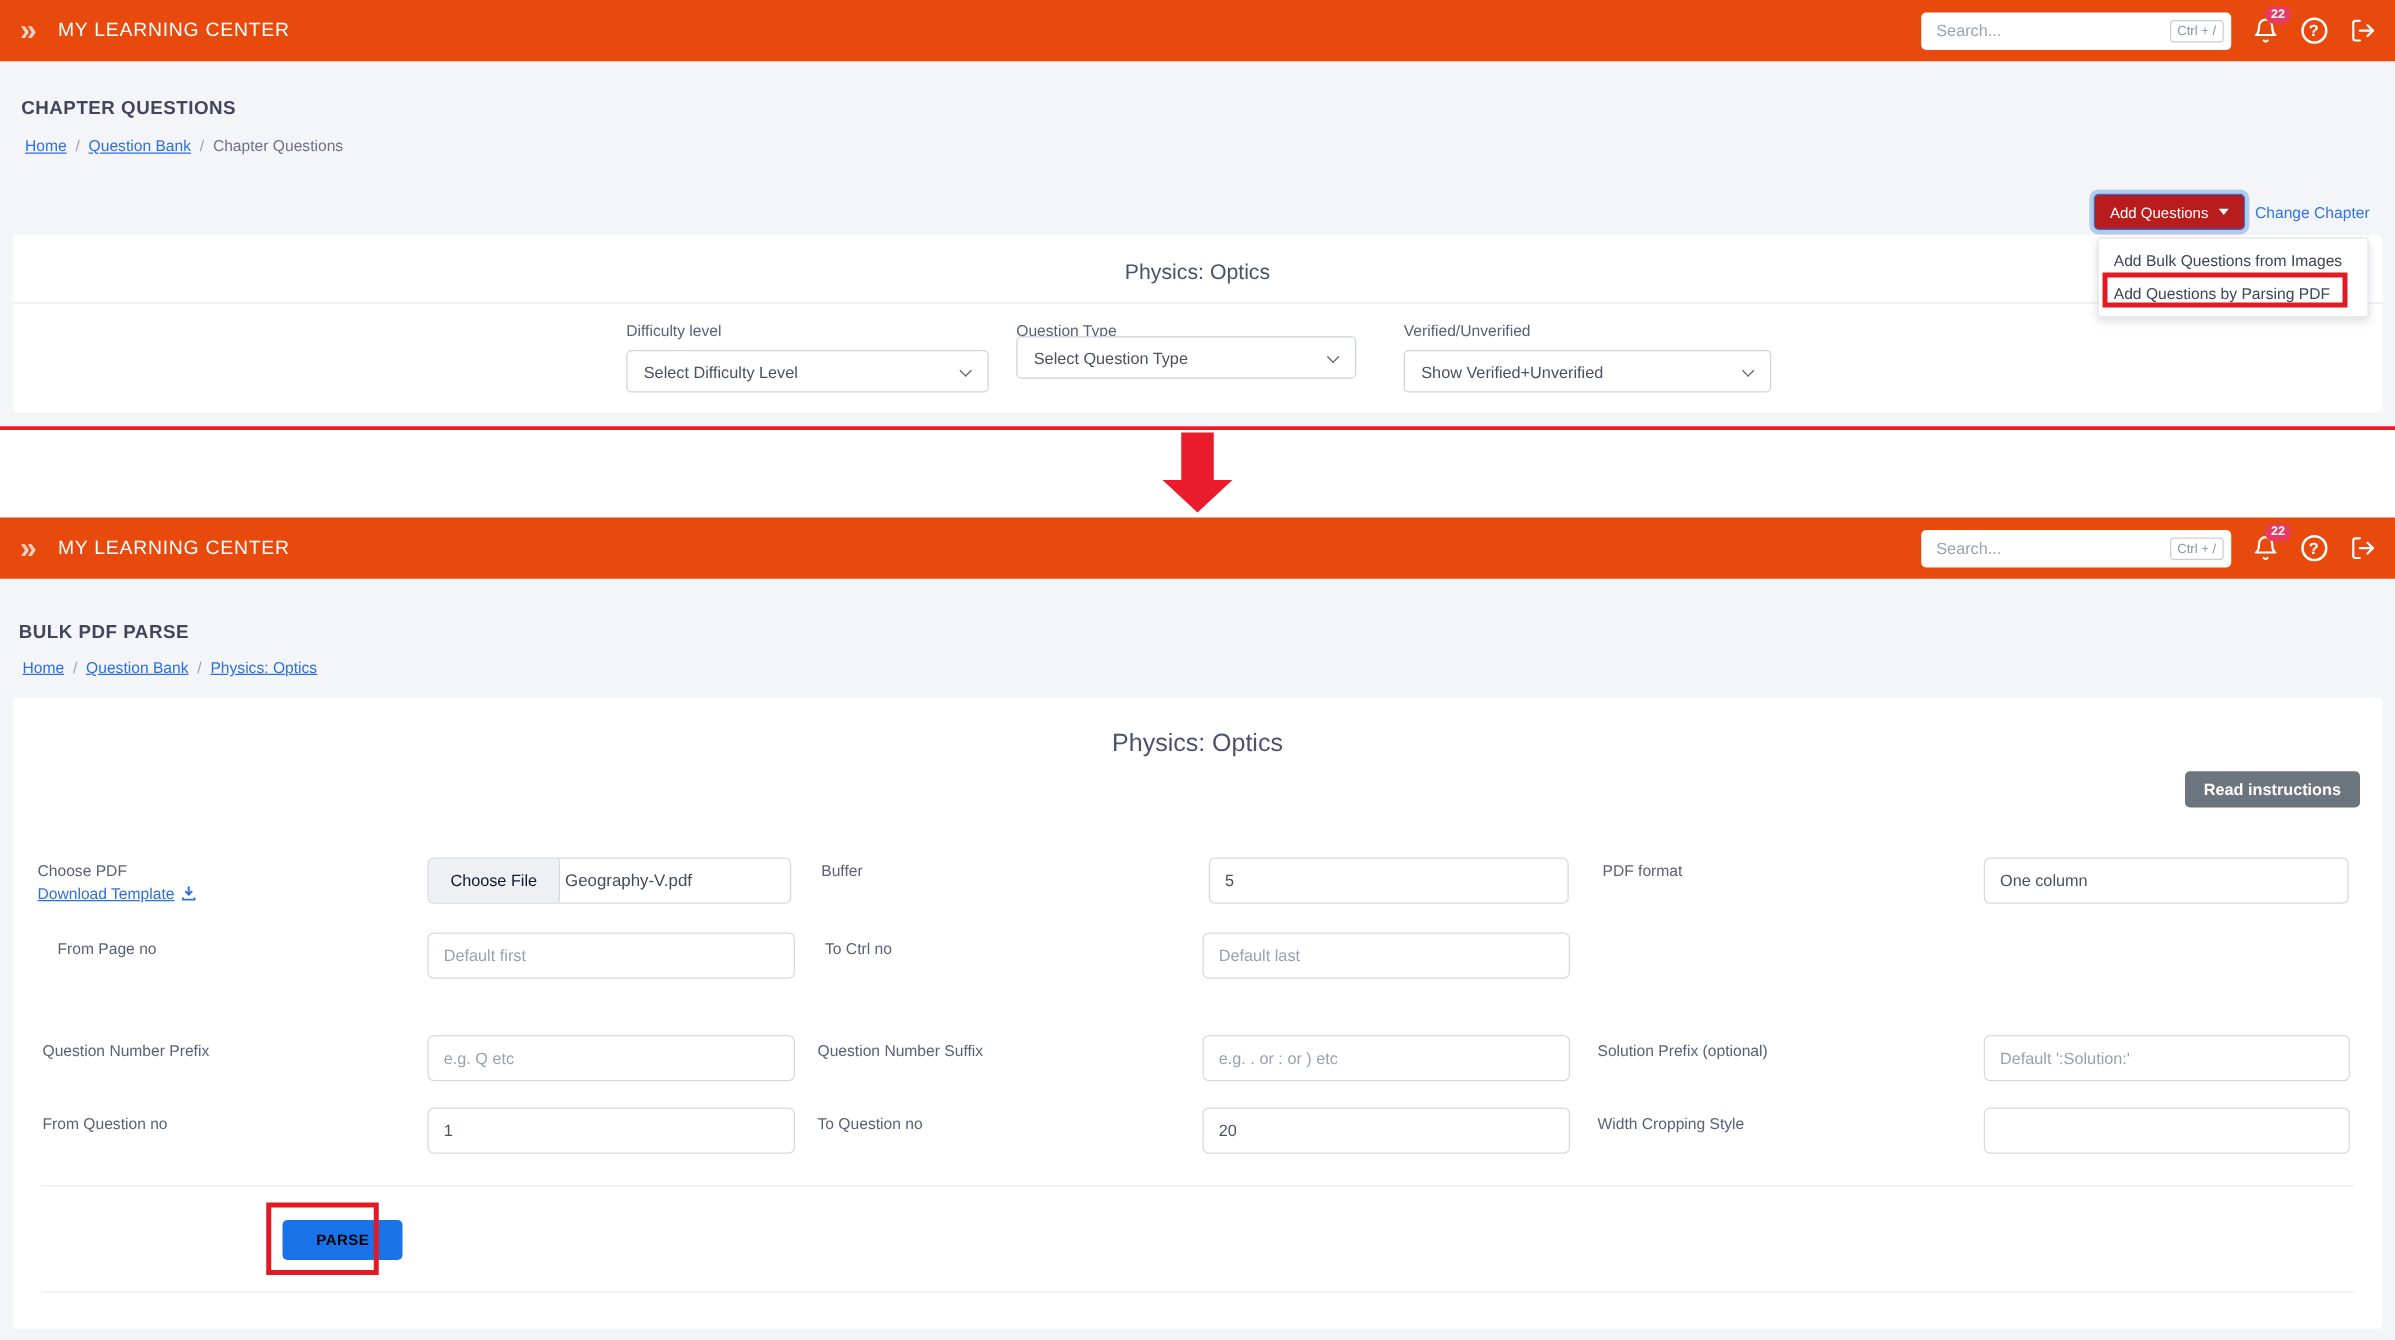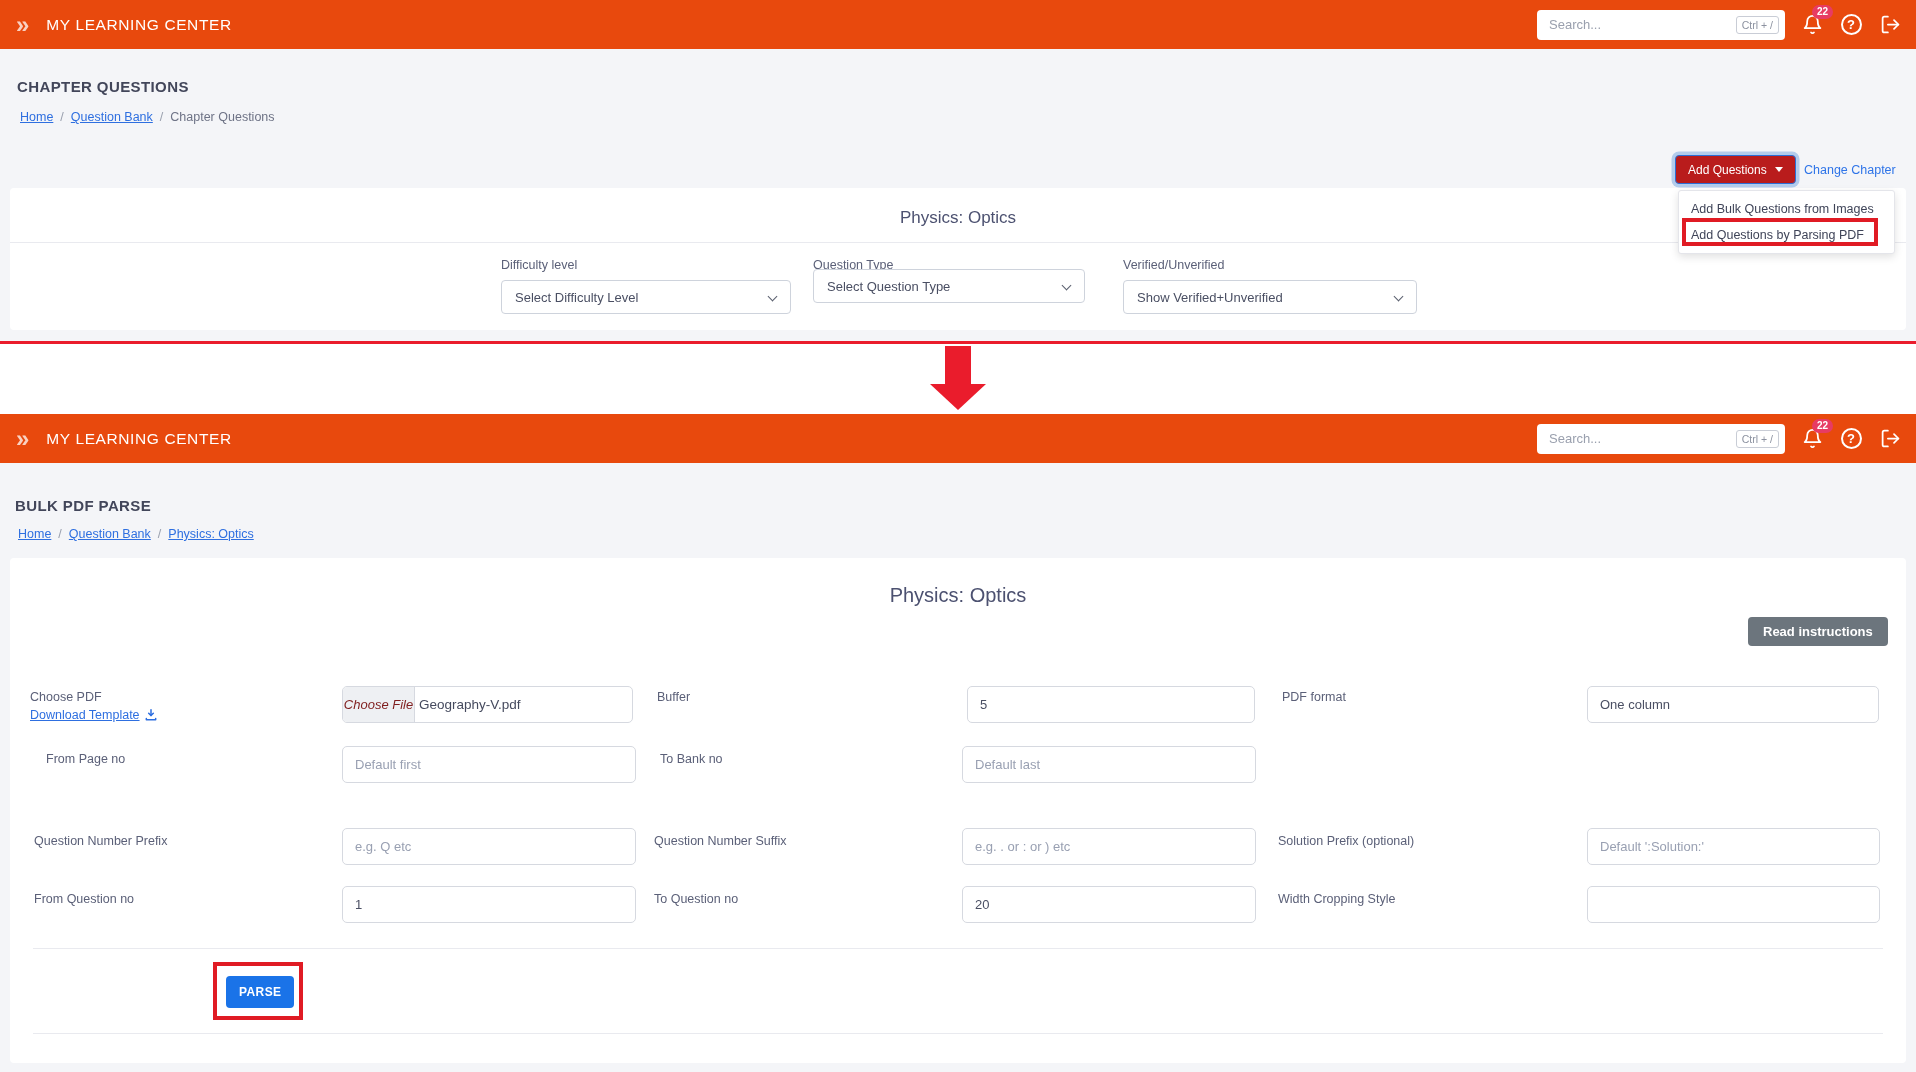--- a/index.html
+++ b/index.html
@@ -78,30 +78,30 @@
                 border-left:28px solid transparent; border-right:28px solid transparent;
                 border-top:26px solid #ea1c2c; z-index:3; }
 
   
   .finput { position:absolute; height:37px; border:1px solid #d6d9e0; border-radius:5px;
             padding:0 12px; font-size:13px; color:#4a4f63; background:#fff; outline:none;
             font-family:"Liberation Sans", sans-serif; }
   .finput::placeholder { color:#99a0b2; }
   .fileinput { position:absolute; height:37px; border:1px solid #d6d9e0; border-radius:5px;
                background:#fff; display:flex; overflow:hidden; cursor:pointer; }
-  .filebtn { width:72px; background:#eef0f3; border-right:1px solid #d6d9e0; display:flex;
-             align-items:center; justify-content:center; font-size:13px; color:#7f1d1d;font-style:italic; }
+  .filebtn { width:105px; background:#eef0f3; border-right:1px solid #d6d9e0; display:flex;
+             align-items:center; justify-content:center; font-size:13px; color:#0f172a; }
   .filename { flex:1; display:flex; align-items:center; padding-left:4px; font-size:13.5px; color:#454a5e; }
   .dlink { position:absolute; font-size:12.5px; color:#2e6fe0; text-decoration:underline;
            cursor:pointer; display:flex; align-items:center; gap:4px; }
   .btn-secondary { position:absolute; background:#6c757d; color:#fff; border:none; border-radius:4px;
                    font-size:13px; font-weight:600; padding:7px 15px; cursor:pointer;
                    font-family:"Liberation Sans", sans-serif; }
-  .btn-parse { position:absolute; background:#1a73e8; color:#ffffff; border:none; border-radius:4px;
-               font-size:12px; font-weight:bold; letter-spacing:.4px; padding:9px 13px; cursor:pointer;
+  .btn-parse { position:absolute; background:#1a73e8; color:#000000; border:none; border-radius:4px;
+               font-size:12px; font-weight:bold; letter-spacing:.4px; padding:9px 27px; cursor:pointer;
                font-family:"Liberation Sans", sans-serif; }
 </style>
 </head>
 <body>
 
 <div class="page">
   <div class="bg bg1"></div>
   <div class="bg bg2"></div>
 
   <header class="topbar" style="top:0">
@@ -221,21 +221,21 @@
       <span class="filebtn">Choose File</span>
       <span class="filename">Geography-V.pdf</span>
     </div>
     <div class="flabel" style="left:647px;top:132px">Buffer</div>
     <input class="finput" style="left: 957px; top: 128px; width: 288px;" value="5">
     <div class="flabel" style="left:1272px;top:132px">PDF format</div>
     <input class="finput" style="left: 1577px; top: 128px; width: 292px;" value="One column">
 
     <div class="flabel" style="left:36px;top:194px">From Page no</div>
     <input class="finput" style="left: 332px; top: 188px; width: 294px;" placeholder="Default first">
-    <div class="flabel" style="left:650px;top:194px">To Bank no</div>
+    <div class="flabel" style="left:650px;top:194px">To Ctrl no</div>
     <input class="finput" style="left: 952px; top: 188px; width: 294px;" placeholder="Default last">
 
     <div class="flabel" style="left:24px;top:276px">Question Number Prefix</div>
     <input class="finput" style="left: 332px; top: 270px; width: 294px;" placeholder="e.g. Q etc">
     <div class="flabel" style="left:644px;top:276px">Question Number Suffix</div>
     <input class="finput" style="left: 952px; top: 270px; width: 294px;" placeholder="e.g. . or : or ) etc">
     <div class="flabel" style="left:1268px;top:276px">Solution Prefix (optional)</div>
     <input class="finput" style="left: 1577px; top: 270px; width: 293px;" placeholder="Default ':Solution:'">
 
     <div class="flabel" style="left:24px;top:334px">From Question no</div>

